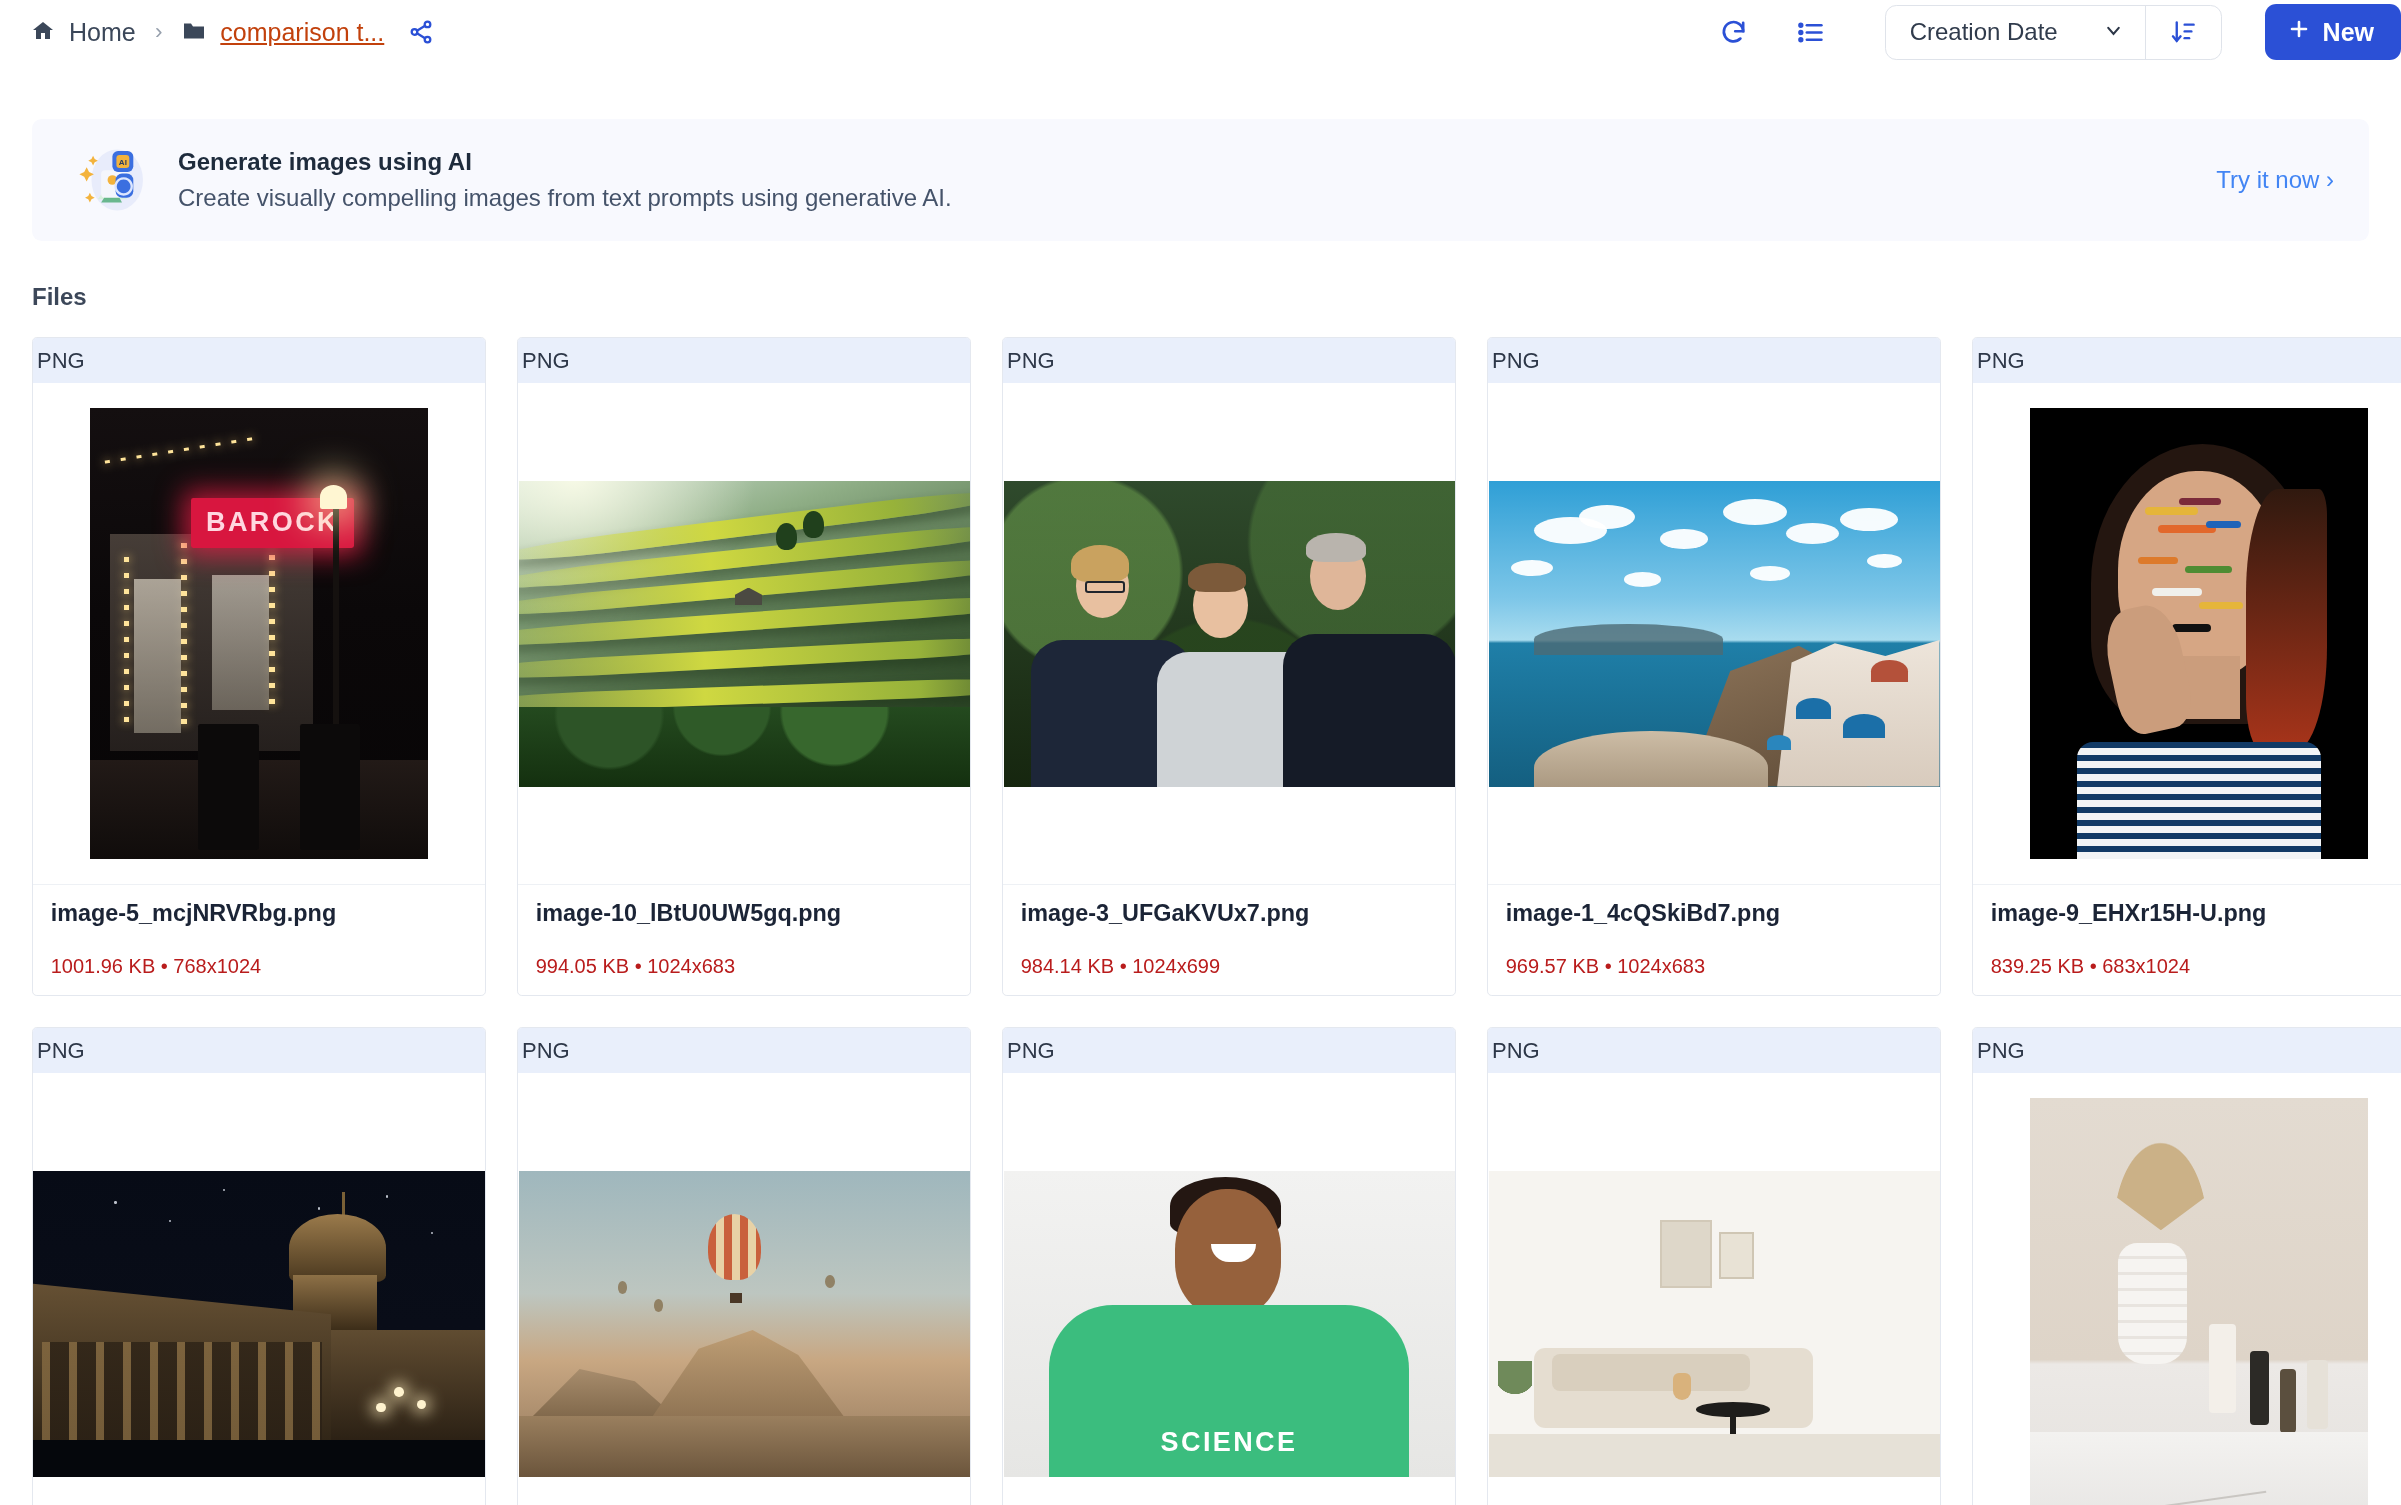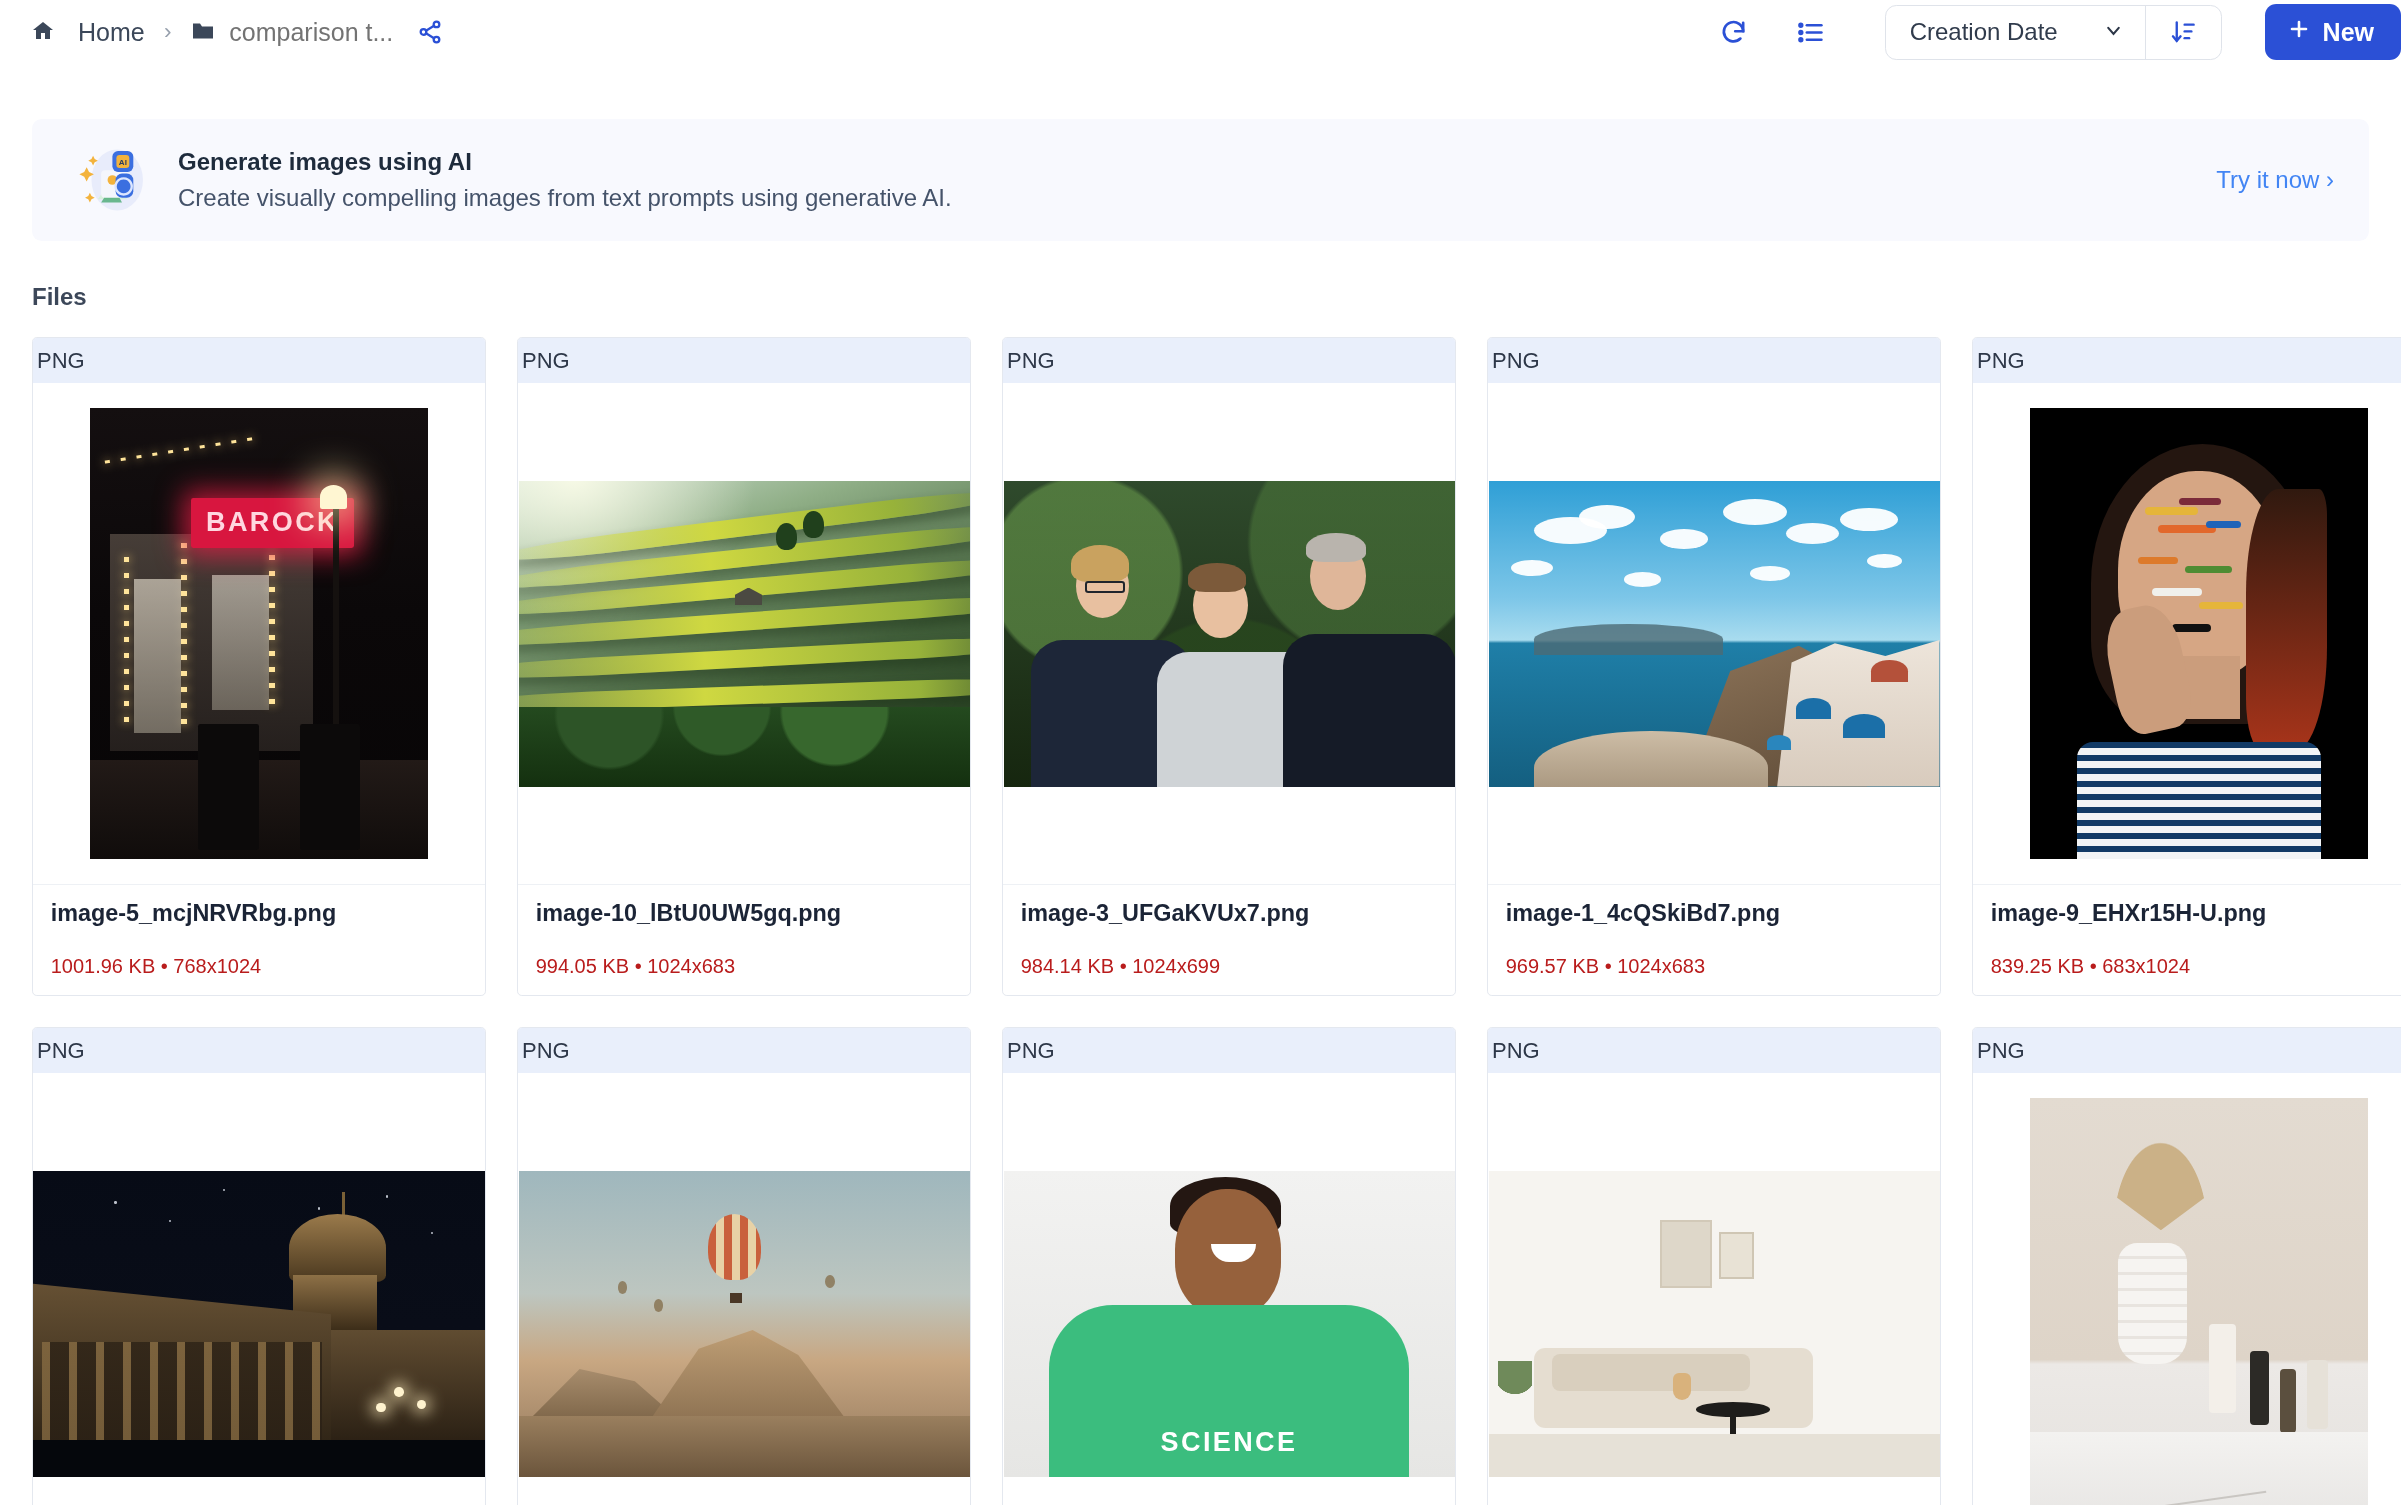--- a/index.html
+++ b/index.html
@@ -16,32 +16,32 @@
   
   .topbar {
     height: 64px;
     display: flex;
     align-items: center;
     padding: 0 0 0 31px;
     position: relative;
   }
   .breadcrumb { display: flex; align-items: center; gap: 0; }
   .bc-home {
-    display: flex; align-items: center; gap: 23px;
+    display: flex; align-items: center; gap: 14px;
     cursor: pointer;
   }
   .bc-home .label {
     font-size: 25px; color: #3b4759; font-weight: 400;
   }
   .bc-sep { font-size: 22.6px; color: #97a0ad; margin: 0 19.3px; }
   .bc-folder {
     display: flex; align-items: center; gap: 14.5px; cursor: pointer;
   }
   .bc-folder .label {
-    font-size: 25px; color: #737373; font-weight: 400;
+    font-size: 25px; color: #c2410c; font-weight: 400; text-decoration: underline;
   }
   .share-ic { margin-left: 24px; cursor: pointer; display: flex; }
 
   .topbar-right {
     position: absolute; right: 0; top: 0; height: 64px;
     display: flex; align-items: center; gap: 16px;
   }
   .icon-btn {
     width: 48px; height: 48px;
     display: flex; align-items: center; justify-content: center;

